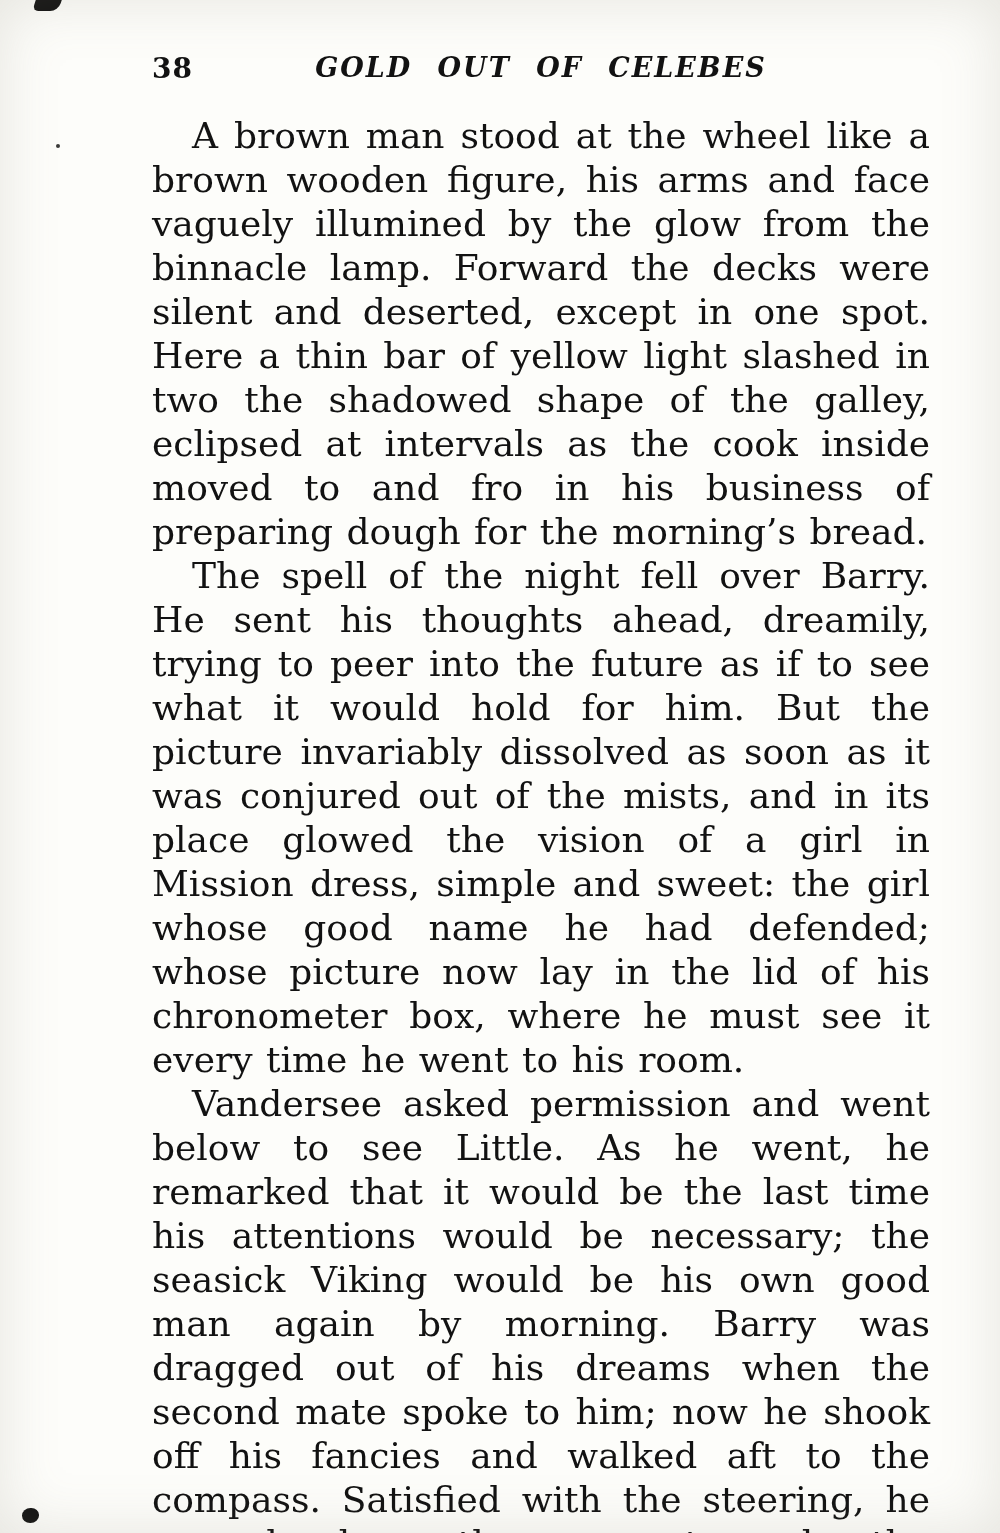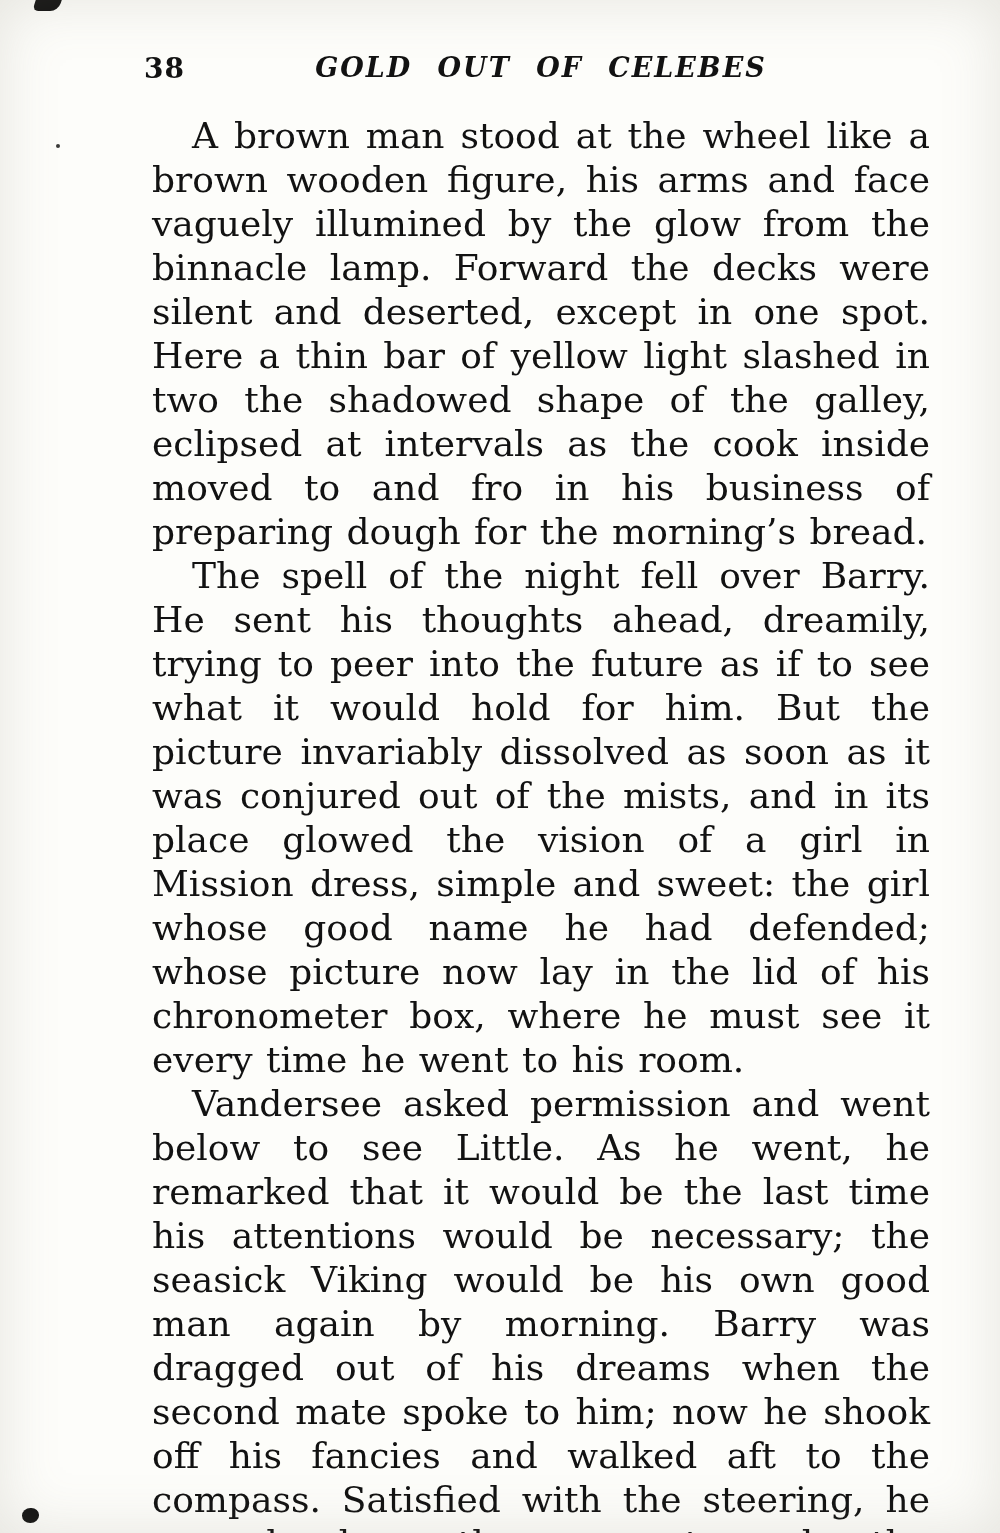--- a/index.html
+++ b/index.html
@@ -27,21 +27,21 @@
     box-shadow: inset 0 0 60px rgba(120,115,100,0.18);
   }
   .page-header {
     position: relative;
     margin-top: 52px;
     height: 40px;
     padding: 0 70px 0 152px;
   }
   .page-number {
     position: absolute;
-    left: 144px;
+    left: 152px;
     top: 0;
     font-size: 28px;
     font-weight: 700;
     letter-spacing: 1px;
   }
   .running-title {
     display: block;
     text-align: center;
     font-size: 27px;
     font-weight: 700;

